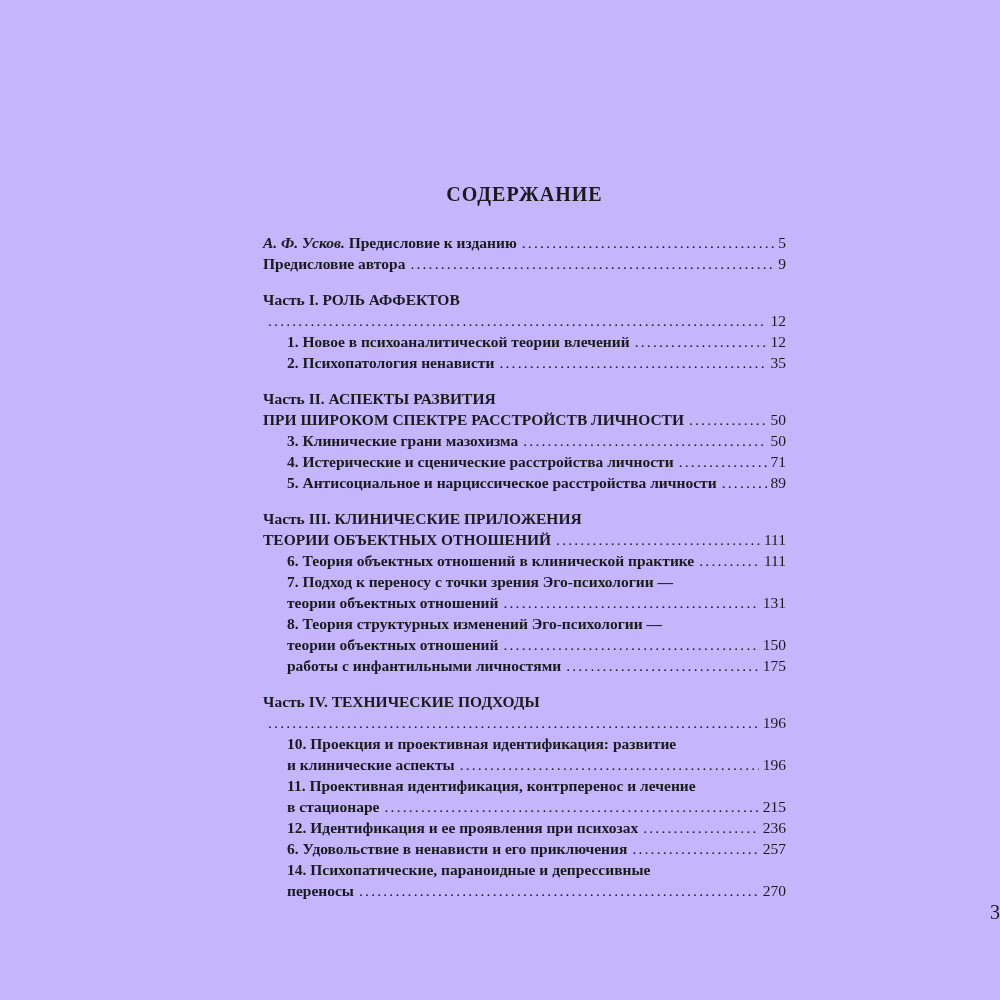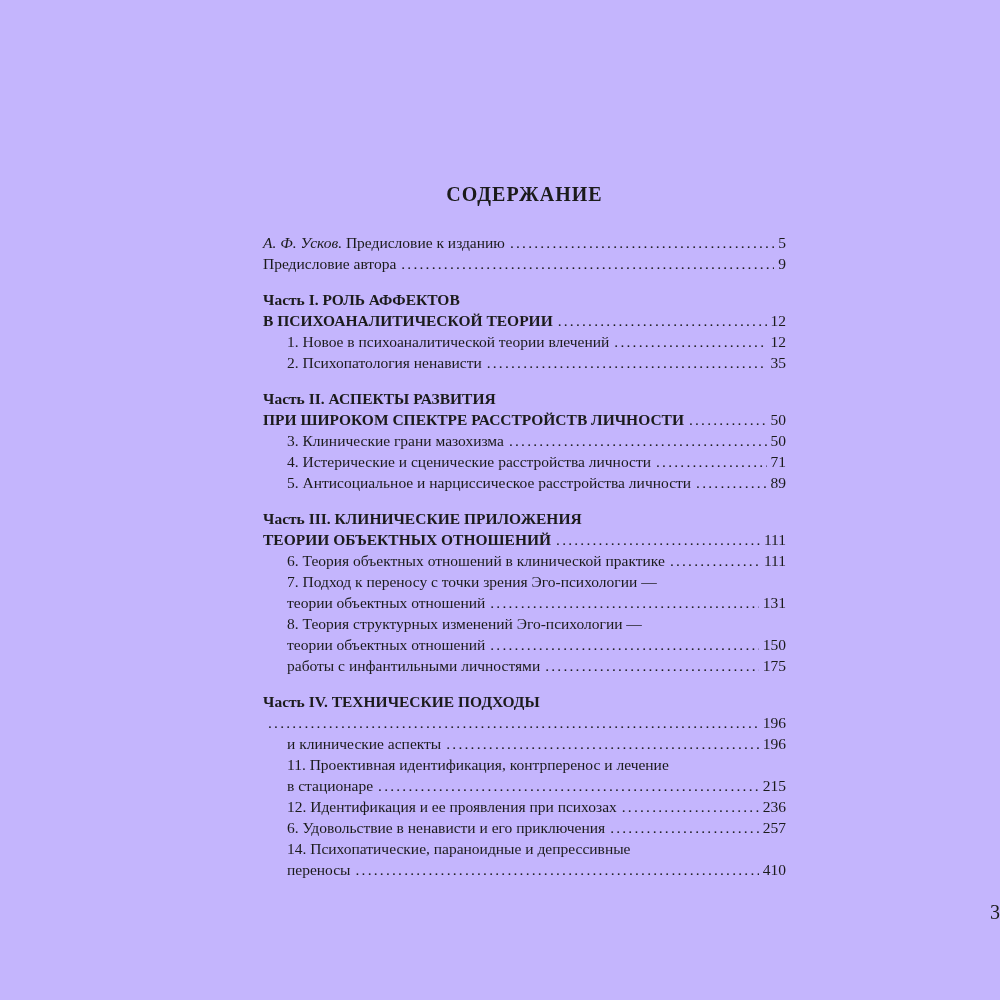--- a/index.html
+++ b/index.html
@@ -32,21 +32,21 @@
   .toc-section { margin-top: 15px; }
   .toc-section:first-child { margin-top: 0; }
   .toc-line {
     display: flex;
     align-items: baseline;
     font-size: 15.5px;
     line-height: 21px;
   }
   .toc-line.bold .line-text { font-weight: bold; }
   .indent-1 { padding-left: 24px; text-align: right; }
-  .line-text { flex: 0 0 auto; white-space: nowrap; }
+  .line-text { flex: 0 0 auto; white-space: nowrap; font-weight: bold; }
   .line-text em { font-style: italic; }
   .leader {
     flex: 1 1 0;
     min-width: 0;
     overflow: hidden;
     white-space: nowrap;
     letter-spacing: 2.2px;
     margin: 0 4px 0 5px;
     color: #1b1b1b;
   }
@@ -79,21 +79,20 @@
             <span class="line-text">Предисловие автора</span>
             <span class="leader">........................................................................................................................................................................................................</span>
             <span class="pagenum">9</span>
           </div>
         </div>
         <div class="toc-section">
           <div class="toc-line bold">
             <span class="line-text">Часть I. РОЛЬ АФФЕКТОВ</span>
           </div>
           <div class="toc-line bold">
-            <span class="line-text">В ПСИХОАНАЛИТИЧЕСКОЙ ТЕОРИИ</span>
             <span class="leader">........................................................................................................................................................................................................</span>
             <span class="pagenum">12</span>
           </div>
           <div class="toc-line indent-1">
             <span class="line-text">1. Новое в психоаналитической теории влечений</span>
             <span class="leader">........................................................................................................................................................................................................</span>
             <span class="pagenum">12</span>
           </div>
           <div class="toc-line indent-1">
             <span class="line-text">2. Психопатология ненависти</span>
@@ -164,20 +163,23 @@
         </div>
         <div class="toc-section">
           <div class="toc-line bold">
             <span class="line-text">Часть IV. ТЕХНИЧЕСКИЕ ПОДХОДЫ</span>
           </div>
           <div class="toc-line bold">
             <span class="leader">........................................................................................................................................................................................................</span>
             <span class="pagenum">196</span>
           </div>
           <div class="toc-line indent-1">
+            <span class="line-text">10. Проекция и проективная идентификация: развитие</span>
+          </div>
+          <div class="toc-line indent-1">
             <span class="line-text">и клинические аспекты</span>
             <span class="leader">........................................................................................................................................................................................................</span>
             <span class="pagenum">196</span>
           </div>
           <div class="toc-line indent-1">
             <span class="line-text">11. Проективная идентификация, контрперенос и лечение</span>
           </div>
           <div class="toc-line indent-1">
             <span class="line-text">в стационаре</span>
             <span class="leader">........................................................................................................................................................................................................</span>
@@ -192,19 +194,19 @@
             <span class="line-text">6. Удовольствие в ненависти и его приключения</span>
             <span class="leader">........................................................................................................................................................................................................</span>
             <span class="pagenum">257</span>
           </div>
           <div class="toc-line indent-1">
             <span class="line-text">14. Психопатические, параноидные и депрессивные</span>
           </div>
           <div class="toc-line indent-1">
             <span class="line-text">переносы</span>
             <span class="leader">........................................................................................................................................................................................................</span>
-            <span class="pagenum">410</span>
+            <span class="pagenum">270</span>
           </div>
         </div>
       </div>
   </div>
   <div class="footer">366</div>
 </div>
 
 </body></html>

